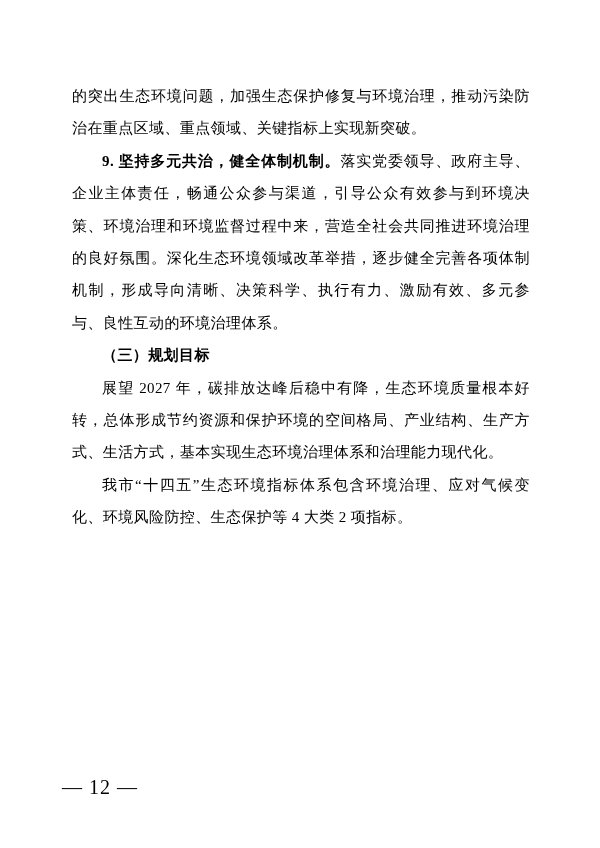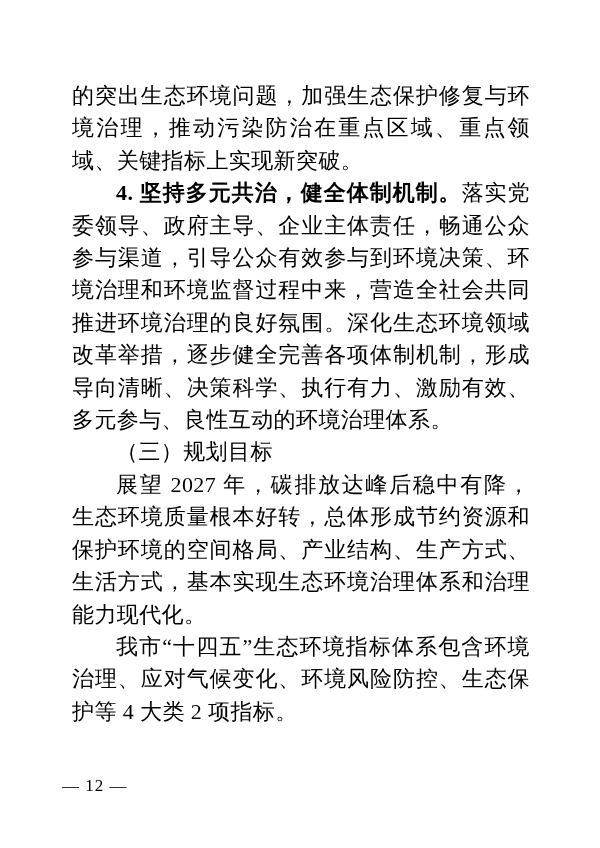--- a/index.html
+++ b/index.html
@@ -16,56 +16,56 @@
     overflow: hidden;
   }
   .page-body {
     position: absolute;
     top: 80px;
     left: 72px;
     width: 458px;
   }
   .page-body p {
     margin: 0;
-    font-size: 22px;
+    font-size: 15px;
     line-height: 32.4px;
     text-align: justify;
     text-justify: inter-character;
     letter-spacing: 0.4px;
     word-break: break-all;
   }
   p.indent {
     text-indent: 2em;
   }
   .bold {
     font-weight: bold;
   }
   .section-heading {
-    font-weight: normal;
+    font-weight: bold;
   }
   .sub-heading {
     font-weight: bold;
   }
   .page-footer {
     position: absolute;
     left: 62px;
     top: 776px;
-    font-size: 17px;
+    font-size: 20px;
     letter-spacing: 1px;
     color: #000000;
   }
 </style>
 </head>
 <body>
 
 <div class="page-body">
 
   <p>的突出生态环境问题，加强生态保护修复与环境治理，推动污染防治在重点区域、重点领域、关键指标上实现新突破。</p>
 
-  <p class="indent"><span class="bold">4. 坚持多元共治，健全体制机制。</span><span>落实党委领导、政府主导、企业主体责任，畅通公众参与渠道，引导公众有效参与到环境决策、环境治理和环境监督过程中来，营造全社会共同推进环境治理的良好氛围。深化生态环境领域改革举措，逐步健全完善各项体制机制，形成导向清晰、决策科学、执行有力、激励有效、多元参与、良性互动的环境治理体系。</span></p>
+  <p class="indent"><span class="bold">9. 坚持多元共治，健全体制机制。</span><span>落实党委领导、政府主导、企业主体责任，畅通公众参与渠道，引导公众有效参与到环境决策、环境治理和环境监督过程中来，营造全社会共同推进环境治理的良好氛围。深化生态环境领域改革举措，逐步健全完善各项体制机制，形成导向清晰、决策科学、执行有力、激励有效、多元参与、良性互动的环境治理体系。</span></p>
 
   <p class="indent section-heading">（三）规划目标</p>
 
 
 
   <p class="indent">展望 2027 年，碳排放达峰后稳中有降，生态环境质量根本好转，总体形成节约资源和保护环境的空间格局、产业结构、生产方式、生活方式，基本实现生态环境治理体系和治理能力现代化。</p>
 
 
   <p class="indent">我市“十四五”生态环境指标体系包含环境治理、应对气候变化、环境风险防控、生态保护等 4 大类 2 项指标。</p>
 

